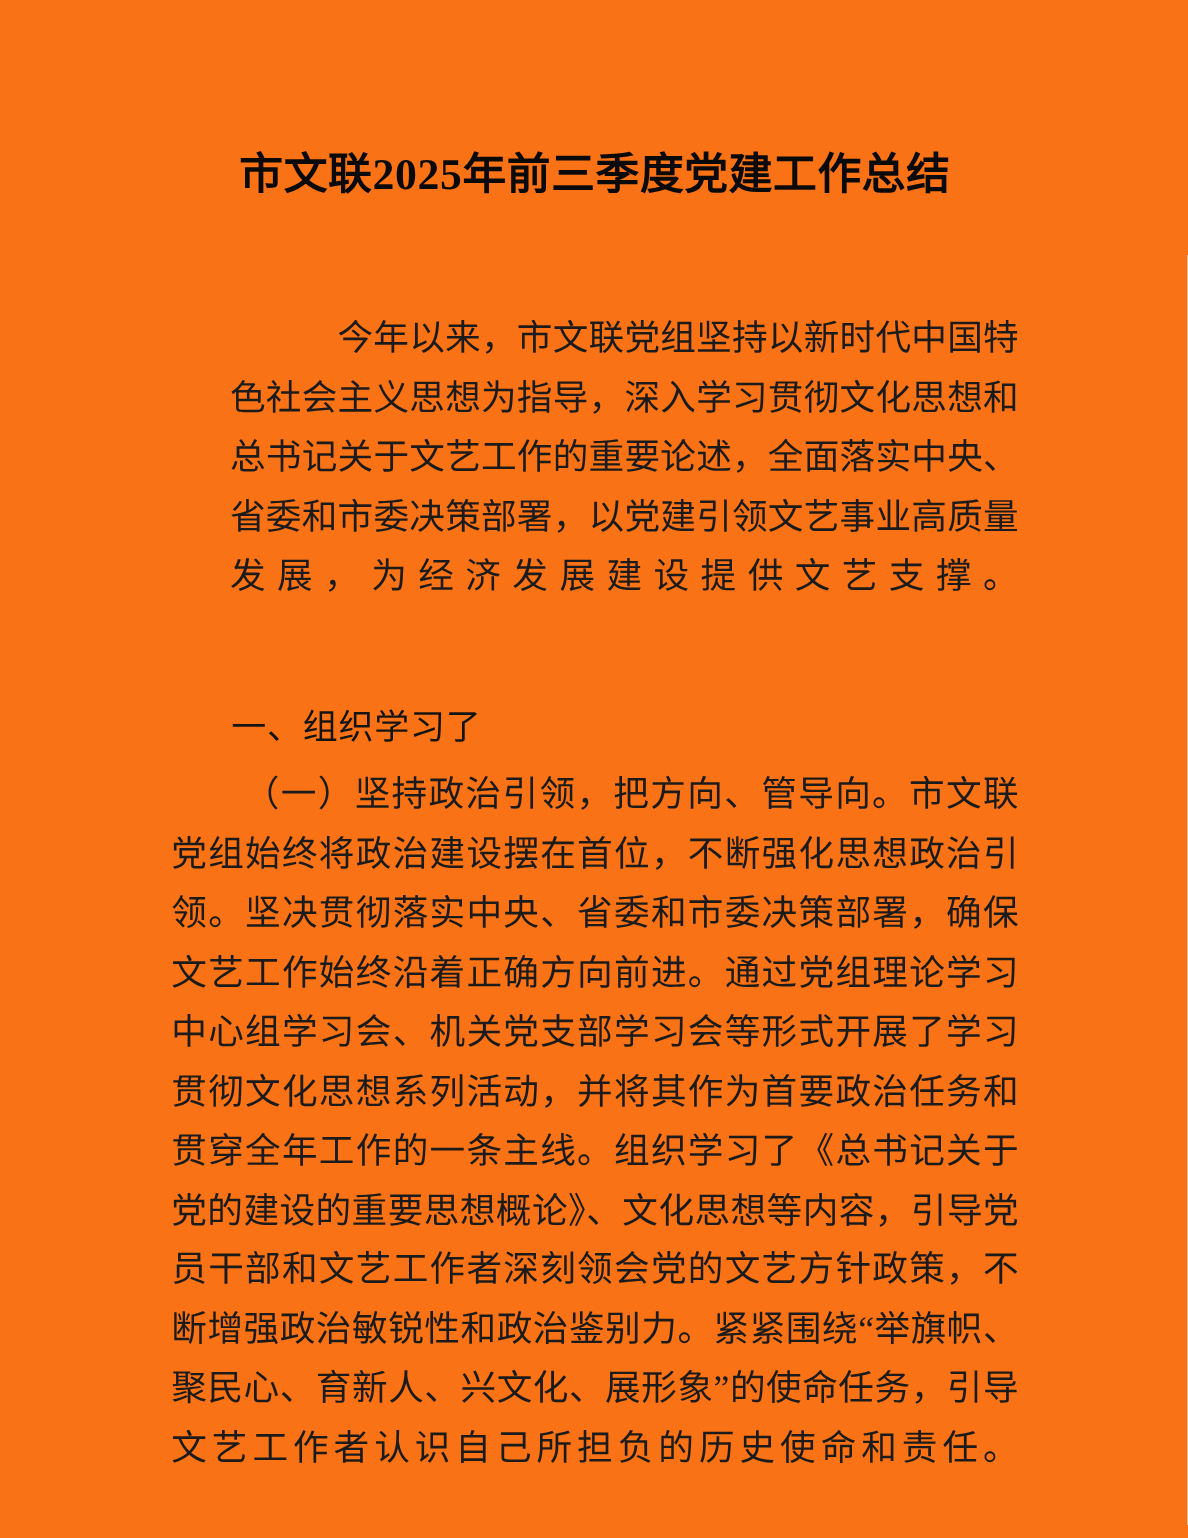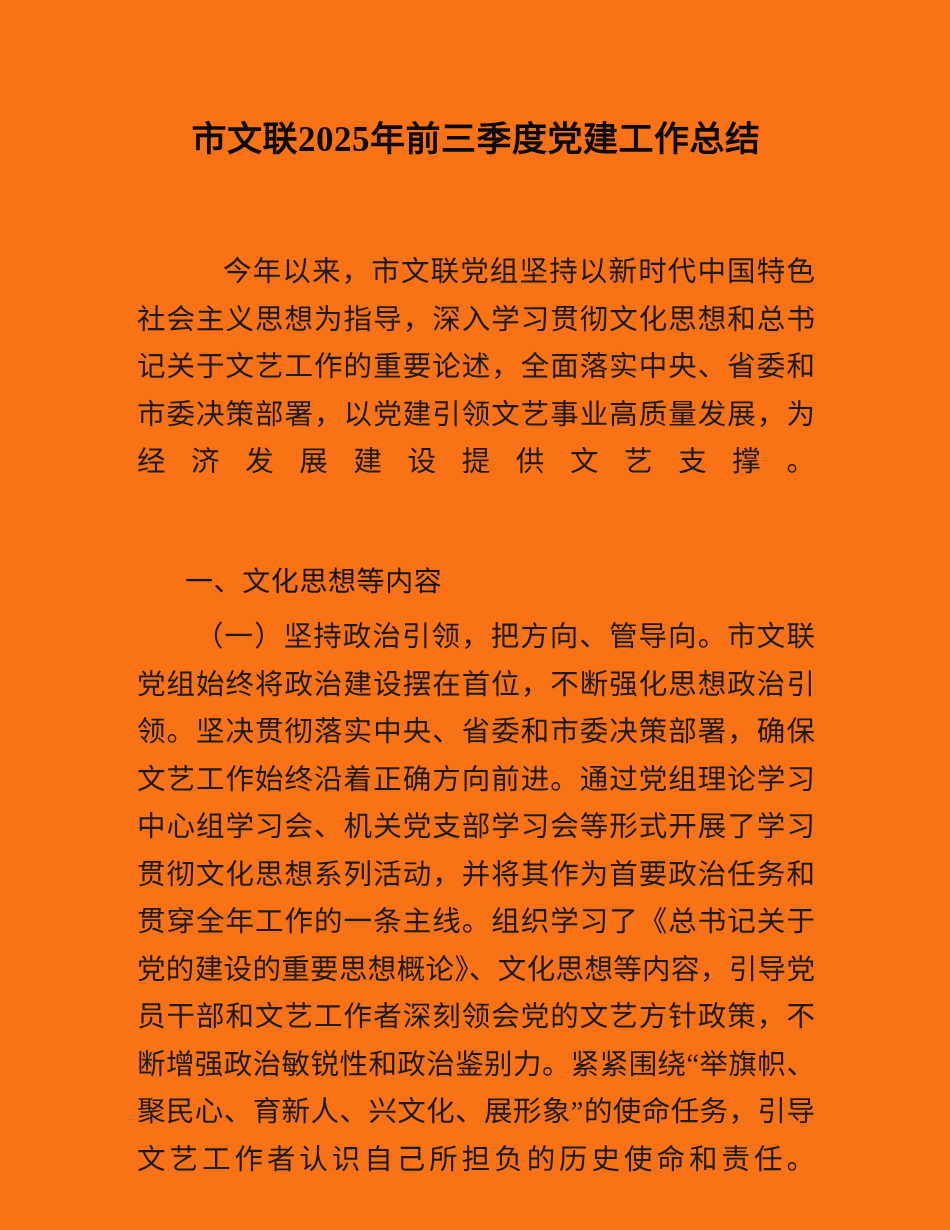--- a/index.html
+++ b/index.html
@@ -63,20 +63,21 @@
     margin: 0;
     text-indent: 86px;
     text-align: justify;
     text-justify: inter-ideograph;
     letter-spacing: 0.1px;
     -webkit-font-feature-settings: "palt" 0;
   }
 
   .doc-para.para-first {
     padding-top: 86px;
+    margin-left: 47px;
   }
 
   .doc-para.para-sub {
     text-indent: 58px;
   }
 
   
   .doc-para::after {
     content: "";
     display: inline-block;
@@ -87,19 +88,19 @@
 <body>
 
 <div class="page">
 
   <div class="doc">
 
     <h1 class="doc-title">市文联2025年前三季度党建工作总结</h1>
 
     <p class="doc-para para-first">今年以来，市文联党组坚持以新时代中国特色社会主义思想为指导，深入学习贯彻文化思想和总书记关于文艺工作的重要论述，全面落实中央、省委和市委决策部署，以党建引领文艺事业高质量发展，为经济发展建设提供文艺支撑。</p>
 
-    <h2 class="doc-heading">一、文化思想等内容</h2>
+    <h2 class="doc-heading">一、组织学习了</h2>
 
     <p class="doc-para para-sub">（一）坚持政治引领，把方向、管导向。市文联党组始终将政治建设摆在首位，不断强化思想政治引领。坚决贯彻落实中央、省委和市委决策部署，确保文艺工作始终沿着正确方向前进。通过党组理论学习中心组学习会、机关党支部学习会等形式开展了学习贯彻文化思想系列活动，并将其作为首要政治任务和贯穿全年工作的一条主线。组织学习了《总书记关于党的建设的重要思想概论》、文化思想等内容，引导党员干部和文艺工作者深刻领会党的文艺方针政策，不断增强政治敏锐性和政治鉴别力。紧紧围绕“举旗帜、聚民心、育新人、兴文化、展形象”的使命任务，引导文艺工作者认识自己所担负的历史使命和责任。</p>
 
   </div>
 
 </div>
 
 </body></html>

